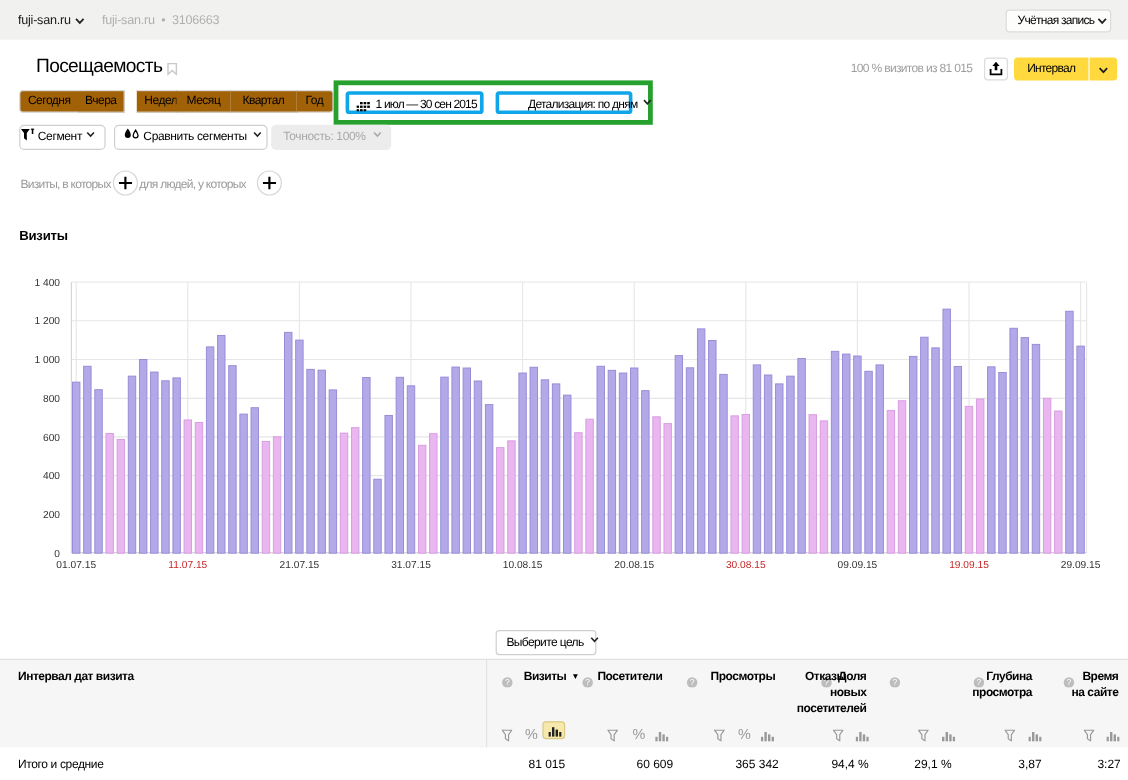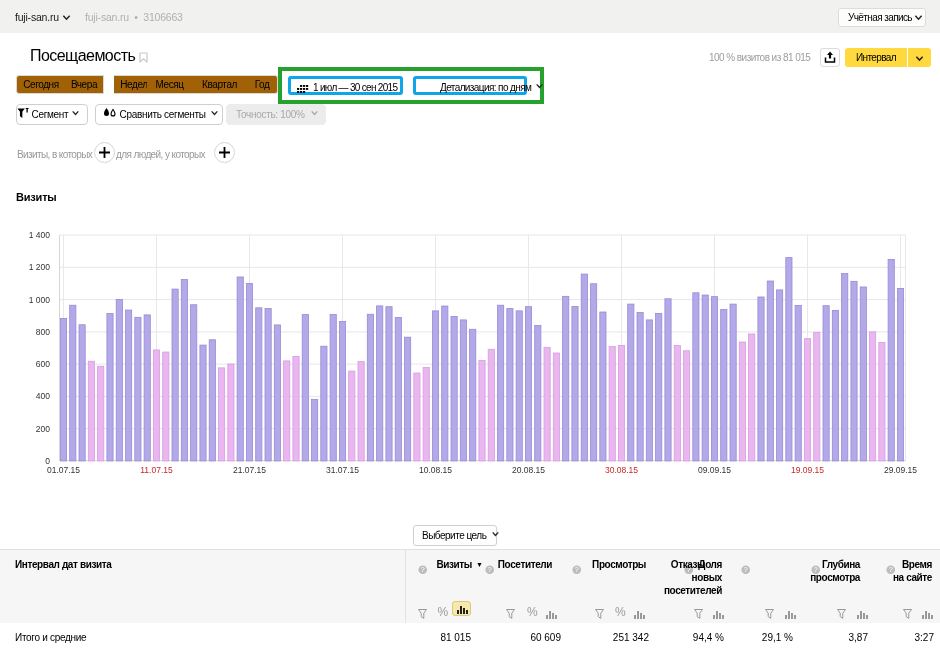--- a/index.html
+++ b/index.html
@@ -365,17 +365,17 @@
     </svg></div>
 <div class="ficon" style="left:922px"><svg width="11" height="10" viewBox="0 0 11 10">
       <rect x="0" y="6" width="2" height="4" fill="#999"></rect>
       <rect x="3" y="2" width="2" height="8" fill="#999"></rect>
       <rect x="6" y="4" width="2" height="6" fill="#999"></rect>
       <rect x="9" y="6" width="2" height="4" fill="#999"></rect>
     </svg></div>
 <div style="position:absolute;left:15px;top:632px;font-size:10px;letter-spacing:-0.3px;color:#000">Итого и средние</div>
 <div class="val" style="left:351px;width:120px">81 015</div>
 <div class="val" style="left:441px;width:120px">60 609</div>
-<div class="val" style="left:529px;width:120px">251 342</div>
+<div class="val" style="left:529px;width:120px">365 342</div>
 <div class="val" style="left:604px;width:120px">94,4 %</div>
 <div class="val" style="left:673px;width:120px">29,1 %</div>
 <div class="val" style="left:748px;width:120px">3,87</div>
 <div class="val" style="left:814px;width:120px">3:27</div>
 
 </body></html>

